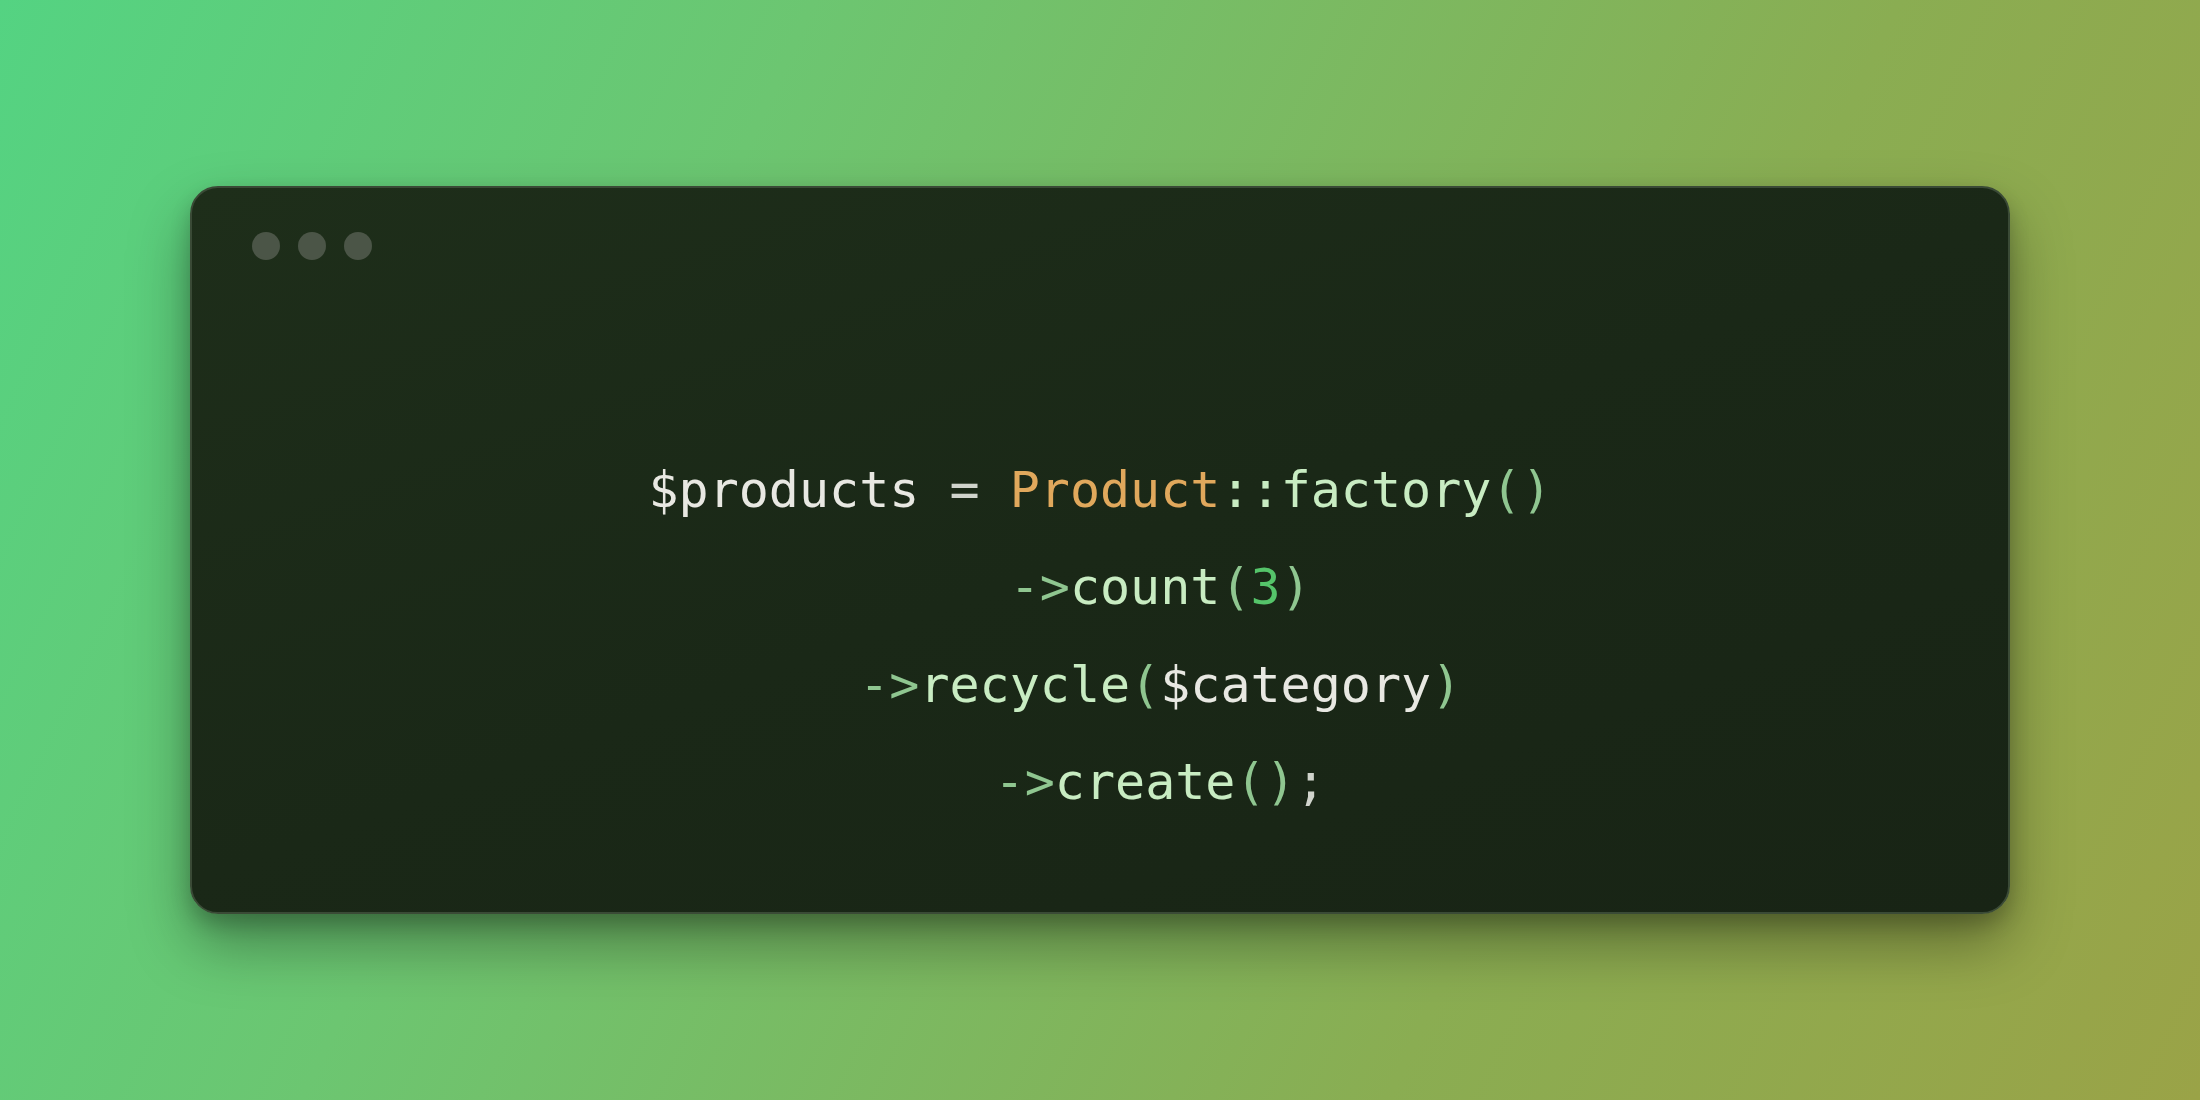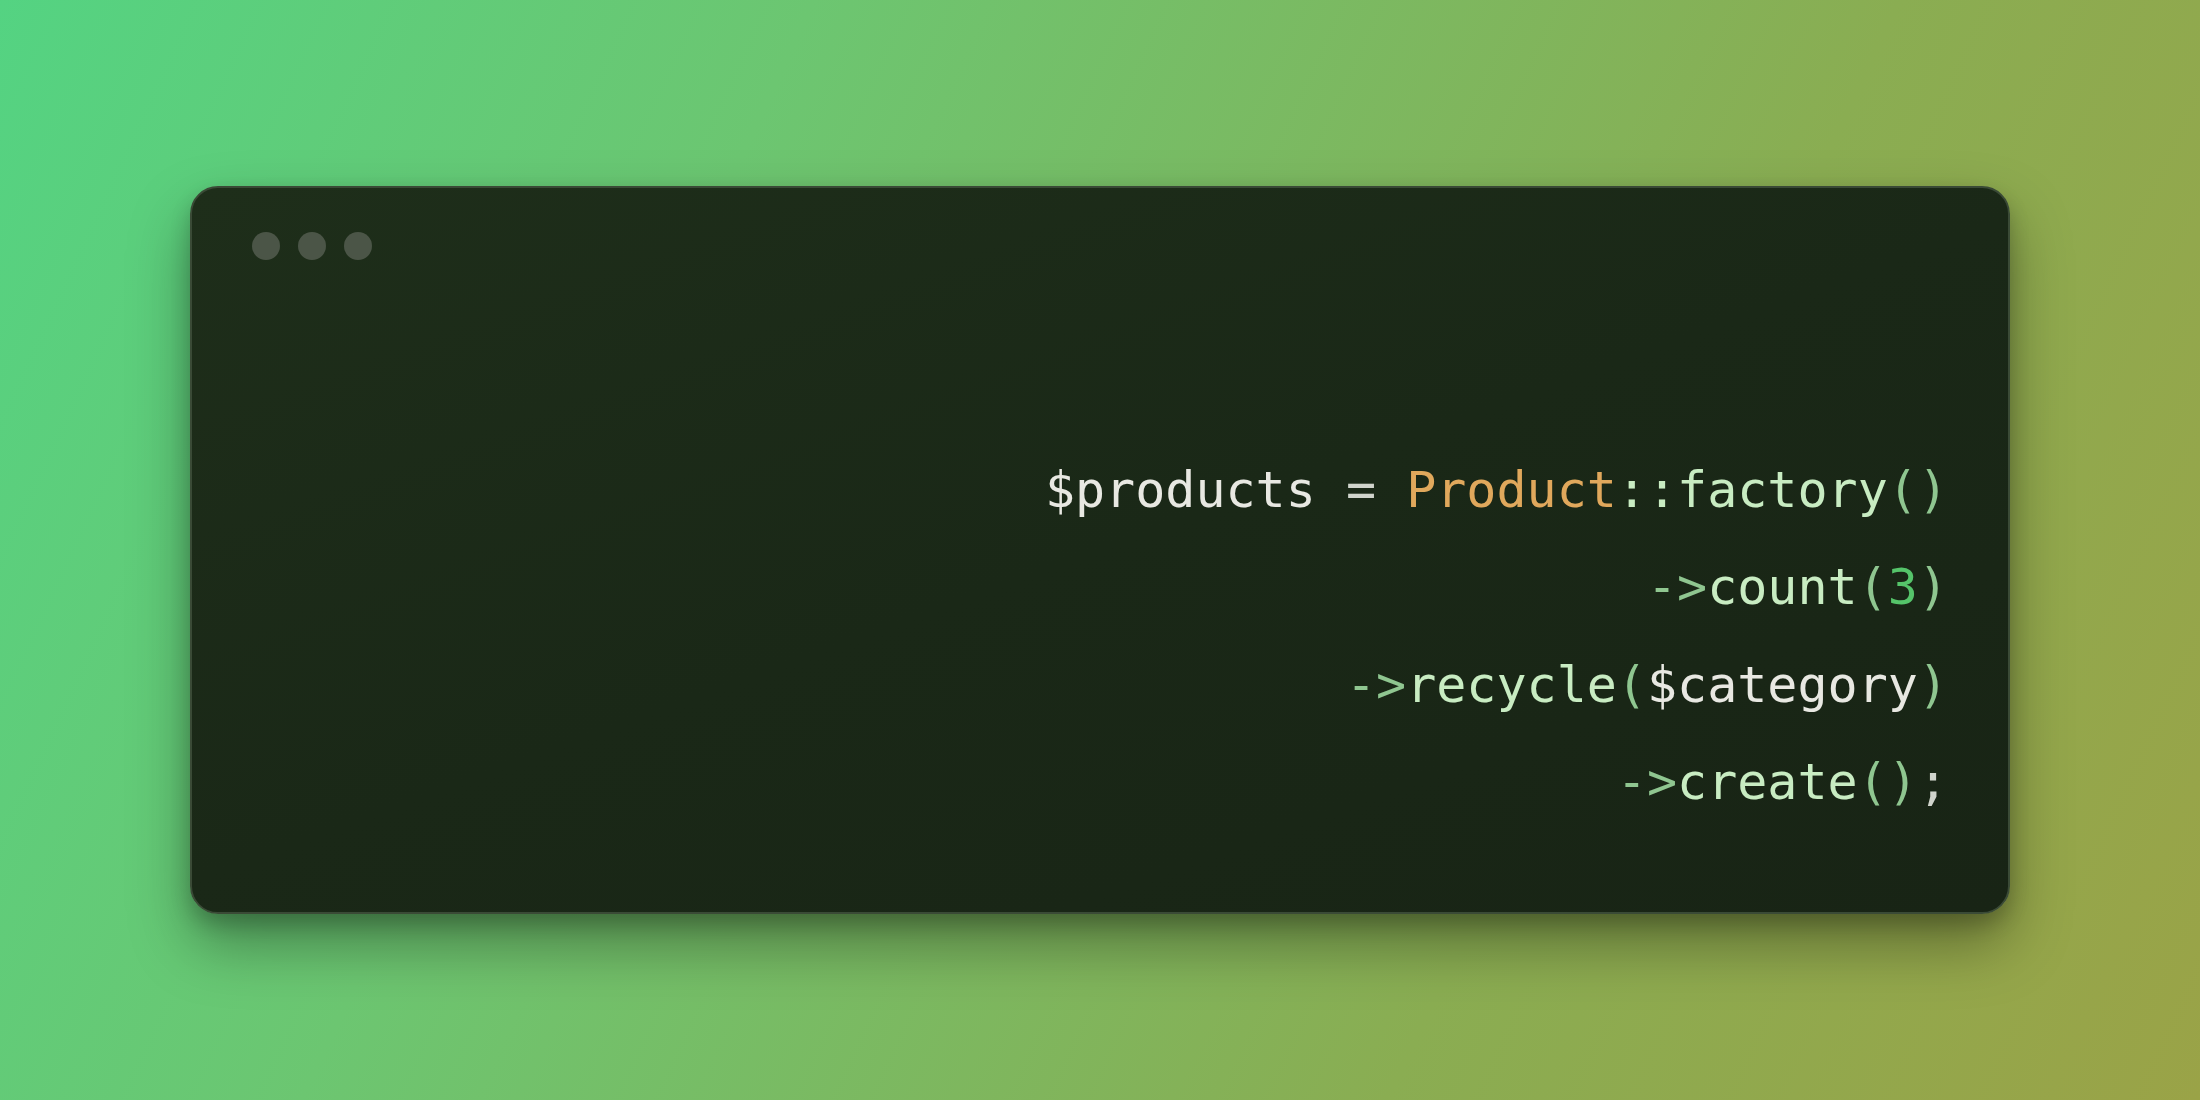--- a/index.html
+++ b/index.html
@@ -28,21 +28,21 @@
     .dot {
       width: 28px;
       height: 28px;
       border-radius: 50%;
       background: #4b5547;
     }
     .code {
       font-size: 50px;
       line-height: 1.95;
       white-space: pre;
-      text-align: right;
+      text-align: center;
     }
     .t-var { color: #e8e8e2; }
     .t-op { color: #d0d4cc; }
     .t-punct { color: #8fc690; }
     .t-class { color: #e0a85c; }
     .t-scope { color: #c8ecc2; }
     .t-method { color: #c8ecc2; }
     .t-num { color: #55c46a; }
     .t-semi { color: #d0d4cc; }
     .indent4 { padding-left: 4ch; display:inline-block; }

